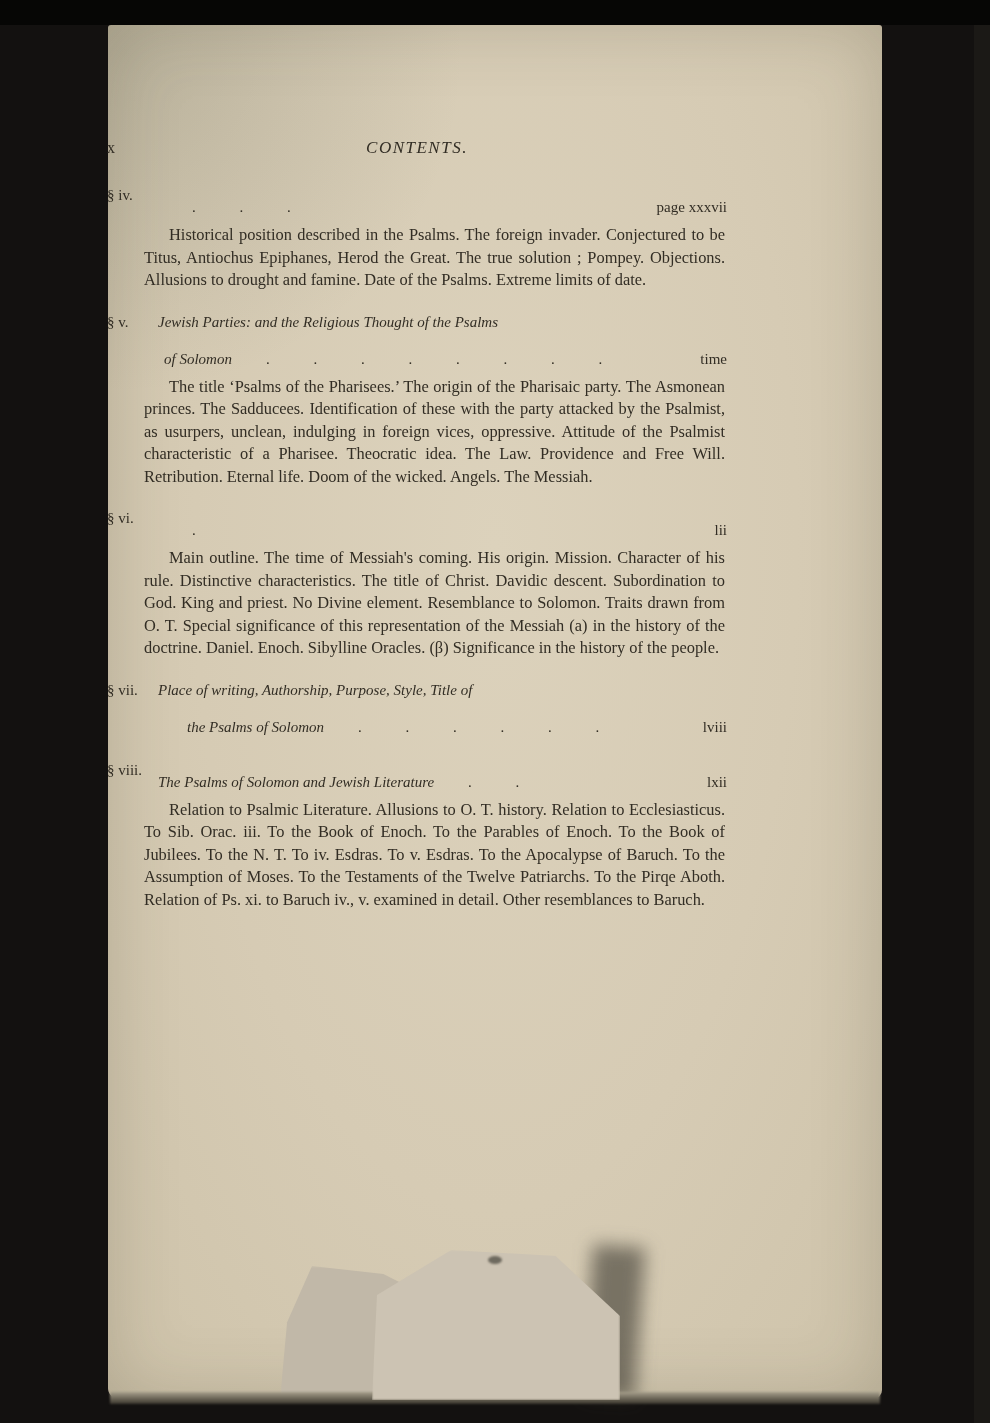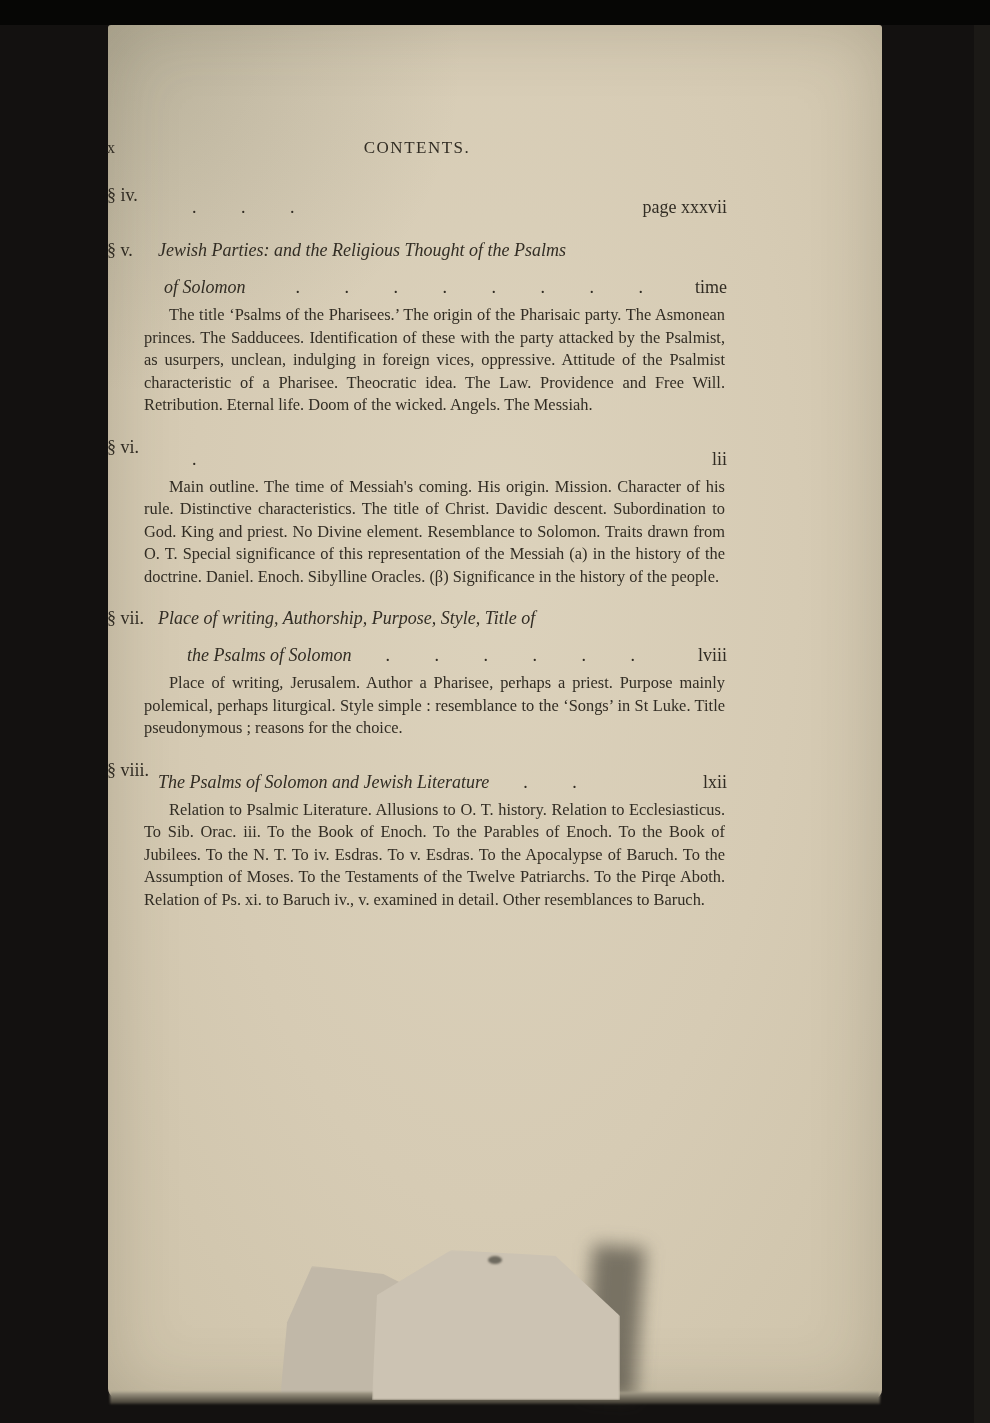--- a/index.html
+++ b/index.html
@@ -48,33 +48,33 @@
   }
   
   .content{
     position:absolute;left:107px;top:138px;width:620px;z-index:5;
     color:#322d24;
   }
   .pghead{position:relative;height:24px;font-size:17px;}
   .folio{position:absolute;left:0;top:1px;font-size:16px;}
   .htitle{
     position:absolute;left:50%;transform:translateX(-50%);
-    letter-spacing:1.5px;
+    font-style:italic;letter-spacing:1.5px;
   }
   .entry{margin-top:18px;}
   .entry.first{margin-top:21px;}
   .hline{
     display:flex;align-items:baseline;position:relative;
-    padding-left:51px;font-size:18px;line-height:25px;
+    padding-left:51px;font-size:15px;line-height:25px;
   }
   .sec{position:absolute;left:0;white-space:nowrap;}
   .ttl{font-style:italic;white-space:nowrap;}
   .dots{margin-left:34px;word-spacing:36px;letter-spacing:2px;white-space:nowrap;}
   .pref{margin-left:auto;padding-left:14px;white-space:nowrap;margin-top:12px;}
-  .l2a{padding-left:57px;gap:16px;}
+  .l2a{padding-left:57px;}
   .l2b{padding-left:80px;}
   .body{
     margin:4px 0 0 37px;width:581px;
     font-size:16.4px;line-height:22.5px;
     text-align:justify;text-indent:25px;
   }
 </style>
 </head>
 <body>
 
@@ -89,20 +89,21 @@
       <span class="folio">x</span>
       <span class="htitle">CONTENTS.</span>
     </header>
 
     <section class="entry first">
       <div class="hline">
         <span class="sec">§ iv.</span>
         <span class="dots">. . .</span>
         <span class="pref">page xxxvii</span>
       </div>
+      <p class="body">Historical position described in the Psalms. The foreign invader. Conjectured to be Titus, Antiochus Epiphanes, Herod the Great. The true solution ; Pompey. Objections. Allusions to drought and famine. Date of the Psalms. Extreme limits of date.</p>
     </section>
 
     <section class="entry">
       <div class="hline">
         <span class="sec">§ v.</span>
         <em class="ttl">Jewish Parties: and the Religious Thought of the Psalms</em>
       </div>
       <div class="hline l2a">
         <em class="ttl">of Solomon</em>
         <span class="dots">. . . . . . . .</span>
@@ -123,21 +124,20 @@
     <section class="entry">
       <div class="hline">
         <span class="sec">§ vii.</span>
         <em class="ttl">Place of writing, Authorship, Purpose, Style, Title of</em>
       </div>
       <div class="hline l2b">
         <em class="ttl">the Psalms of Solomon</em>
         <span class="dots">. . . . . .</span>
         <span class="pref">lviii</span>
       </div>
-      <p class="body">Place of writing, Jerusalem. Author a Pharisee, perhaps a priest. Purpose mainly polemical, perhaps liturgical. Style simple : resemblance to the ‘Songs’ in St Luke. Title pseudonymous ; reasons for the choice.</p>
     </section>
 
     <section class="entry">
       <div class="hline">
         <span class="sec">§ viii.</span>
         <em class="ttl">The Psalms of Solomon and Jewish Literature</em>
         <span class="dots">. .</span>
         <span class="pref">lxii</span>
       </div>
       <p class="body">Relation to Psalmic Literature. Allusions to O. T. history. Relation to Ecclesiasticus. To Sib. Orac. iii. To the Book of Enoch. To the Parables of Enoch. To the Book of Jubilees. To the N. T. To iv. Esdras. To v. Esdras. To the Apocalypse of Baruch. To the Assumption of Moses. To the Testaments of the Twelve Patriarchs. To the Pirqe Aboth. Relation of Ps. xi. to Baruch iv., v. examined in detail. Other resemblances to Baruch.</p>

